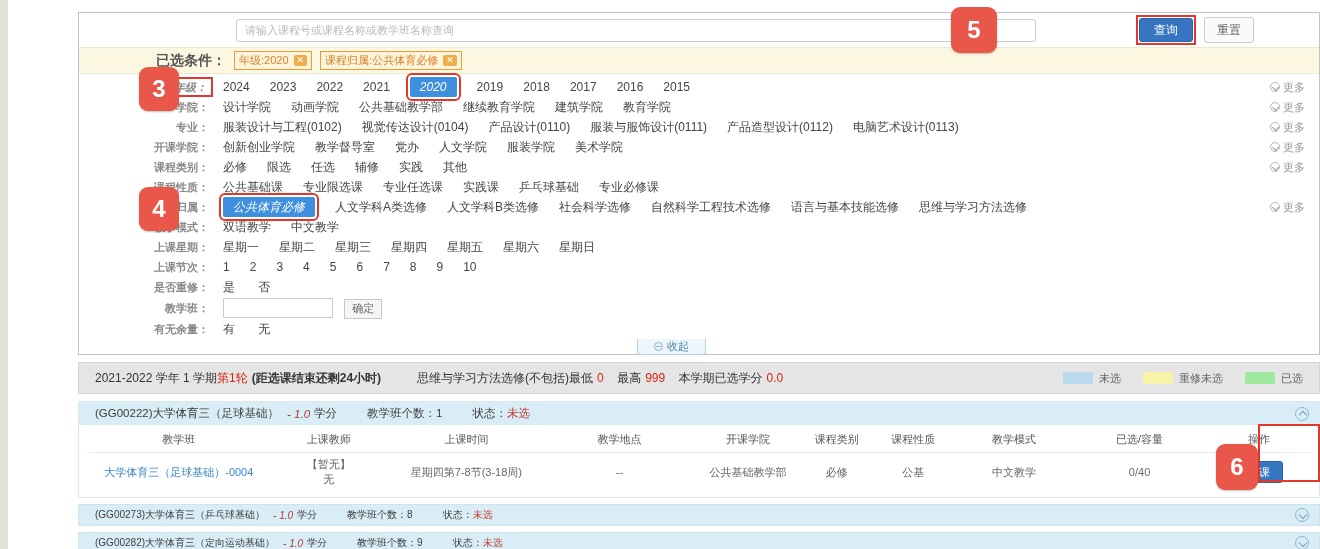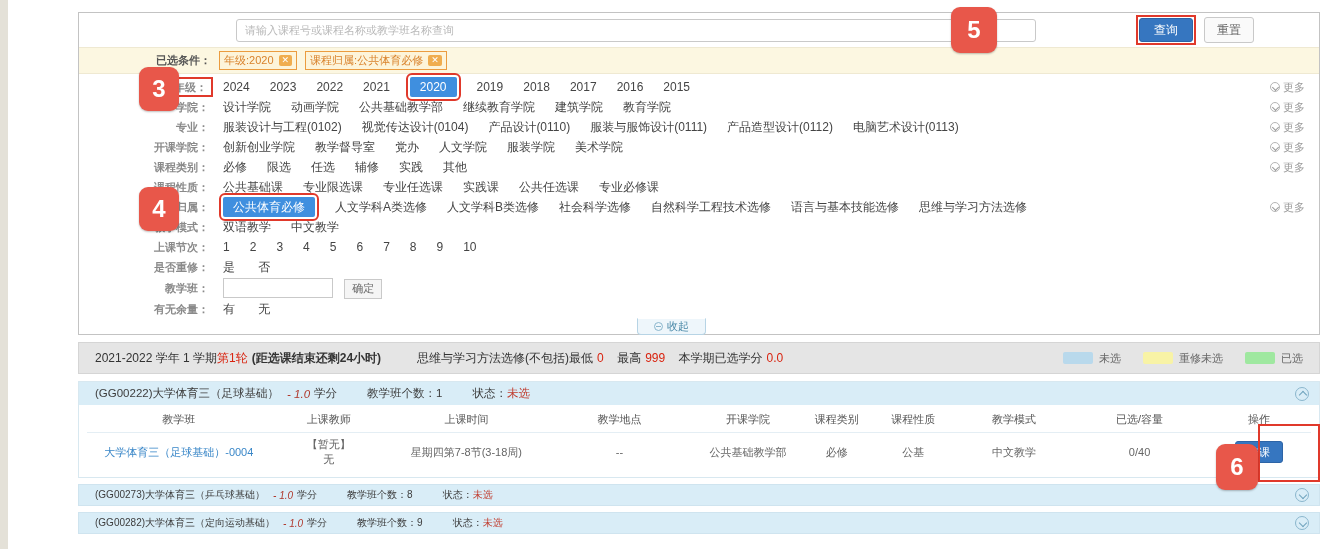--- a/index.html
+++ b/index.html
@@ -14,34 +14,34 @@
   .search-input { margin-left:157px; width:800px; height:23px; border:1px solid #c9c9c9;
     border-radius:3px; padding:0 8px; font-size:11px; color:#333; outline:none; }
   .search-input::placeholder { color:#b9b9b9; }
   .redbox-wrap { display:inline-block; border:2px solid #e0392b; padding:1px; margin-left:14px; }
   .btn-query { background:#3676c0; color:#fff; border:1px solid #2d64a6; border-radius:3px;
     height:24px; padding:0 14px; font-size:12px; cursor:pointer; }
   .btn-reset { background:#fafafa; color:#666; border:1px solid #c9c9c9; border-radius:3px;
     height:26px; padding:0 12px; margin-left:8px; font-size:12px; cursor:pointer; }
   .cond-row { background:#fcf7e1; border-top:1px solid #efe9d2; border-bottom:1px solid #efe9d2;
     padding:3px 0 3px 77px; display:flex; align-items:center; }
-  .cond-label { color:#555; font-weight:bold; font-size:11px; }
+  .cond-label { color:#555; font-weight:bold; font-size:14px; }
   .cond-tag { display:inline-flex; align-items:center; border:1px solid #eb9c3f; background:#fdf4d9;
     color:#d9822b; font-size:11px; padding:1px 4px; margin-left:8px; cursor:pointer; }
   .tag-x { display:inline-block; margin-left:5px; background:#f0ad4e; color:#fff; font-size:9px;
     line-height:11px; padding:0 3px; border-radius:2px; cursor:pointer; }
 
   .filter-area { padding-top:3px; }
   .f-row { display:flex; align-items:flex-start; line-height:20px; position:relative; }
   .f-label { width:144px; text-align:right; padding-right:14px; color:#8a8a8a; font-weight:bold;
     font-size:11px; flex:0 0 144px; white-space:nowrap; }
   .f-opts { flex:1 1 auto; }
   .opt { display:inline-block; margin-right:20px; color:#444; cursor:pointer; font-size:12px; }
   .opt.sel { background:#3f8fdf; color:#fff; padding:0 10px; border-radius:2px; }
-  .red-outline { outline:2px solid #e0392b; outline-offset:2px; }
+  .red-outline { outline:2px solid #e0392b; outline-offset:2px;font-style:italic; }
   .f-more { flex:0 0 72px; text-align:right; padding-right:14px; color:#9a9a9a; font-size:11px;
     cursor:pointer; visibility:hidden; white-space:nowrap; }
   .circ { display:inline-block; width:10px; height:10px; border:1px solid #b5b5b5; border-radius:50%;
     position:relative; top:1px; margin-right:3px; }
   .circ::after { content:""; position:absolute; left:2px; top:2px; width:4px; height:4px;
     border-right:1px solid #9a9a9a; border-bottom:1px solid #9a9a9a; transform:rotate(45deg); }
   .class-input { width:110px; height:20px; border:1px solid #c9c9c9; padding:0 5px; font-size:11px; }
   .btn-confirm { background:#f5f5f5; border:1px solid #c9c9c9; color:#666; font-size:11px;
     height:20px; padding:0 7px; margin-left:8px; cursor:pointer; }
   .collapse-wrap { height:15px; position:relative; }
@@ -152,33 +152,39 @@
   </div>
           <div class="f-row">
 
     <span class="f-label">课程类别：</span>
     <span class="f-opts"><span class="opt">必修</span><span class="opt">限选</span><span class="opt">任选</span><span class="opt">辅修</span><span class="opt">实践</span><span class="opt">其他</span></span>
     <span class="f-more" style="visibility: visible;"><span class="circ"></span><span class="more-txt">更多</span></span>
   </div>
           <div class="f-row">
 
     <span class="f-label">课程性质：</span>
-    <span class="f-opts"><span class="opt">公共基础课</span><span class="opt">专业限选课</span><span class="opt">专业任选课</span><span class="opt">实践课</span><span class="opt">公共任选课</span><span class="opt">专业必修课</span></span>
+    <span class="f-opts"><span class="opt">公共基础课</span><span class="opt">专业限选课</span><span class="opt">专业任选课</span><span class="opt">实践课</span><span class="opt">乒乓球基础</span><span class="opt">专业必修课</span></span>
     <span class="f-more"><span class="circ"></span><span class="more-txt"></span></span>
   </div>
           <div class="f-row">
     <span class="badge row-badge" style="left: 60px; display: flex;">4</span>
     <span class="f-label">课程归属：</span>
     <span class="f-opts"><span class="opt sel red-outline">公共体育必修</span><span class="opt">人文学科A类选修</span><span class="opt">人文学科B类选修</span><span class="opt">社会科学选修</span><span class="opt">自然科学工程技术选修</span><span class="opt">语言与基本技能选修</span><span class="opt">思维与学习方法选修</span></span>
     <span class="f-more" style="visibility: visible;"><span class="circ"></span><span class="more-txt">更多</span></span>
   </div>
           <div class="f-row">
 
     <span class="f-label">教学模式：</span>
     <span class="f-opts"><span class="opt">双语教学</span><span class="opt">中文教学</span></span>
+    <span class="f-more"><span class="circ"></span><span class="more-txt"></span></span>
+  </div>
+          <div class="f-row">
+
+    <span class="f-label">上课星期：</span>
+    <span class="f-opts"><span class="opt">星期一</span><span class="opt">星期二</span><span class="opt">星期三</span><span class="opt">星期四</span><span class="opt">星期五</span><span class="opt">星期六</span><span class="opt">星期日</span></span>
     <span class="f-more"><span class="circ"></span><span class="more-txt"></span></span>
   </div>
           <div class="f-row">
 
     <span class="f-label">上课节次：</span>
     <span class="f-opts"><span class="opt">1</span><span class="opt">2</span><span class="opt">3</span><span class="opt">4</span><span class="opt">5</span><span class="opt">6</span><span class="opt">7</span><span class="opt">8</span><span class="opt">9</span><span class="opt">10</span></span>
     <span class="f-more"><span class="circ"></span><span class="more-txt"></span></span>
   </div>
         </div>
 

